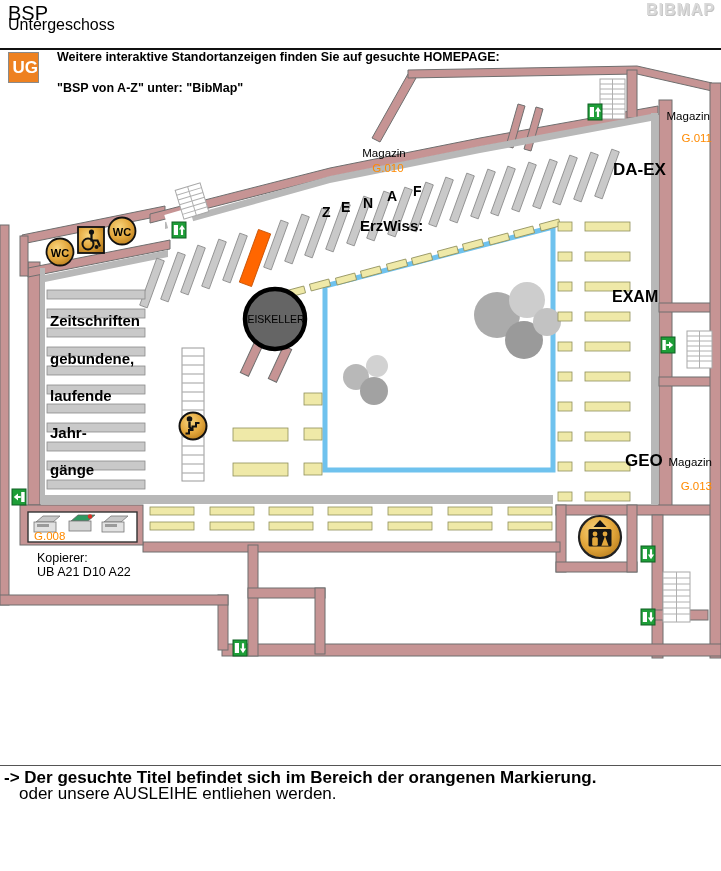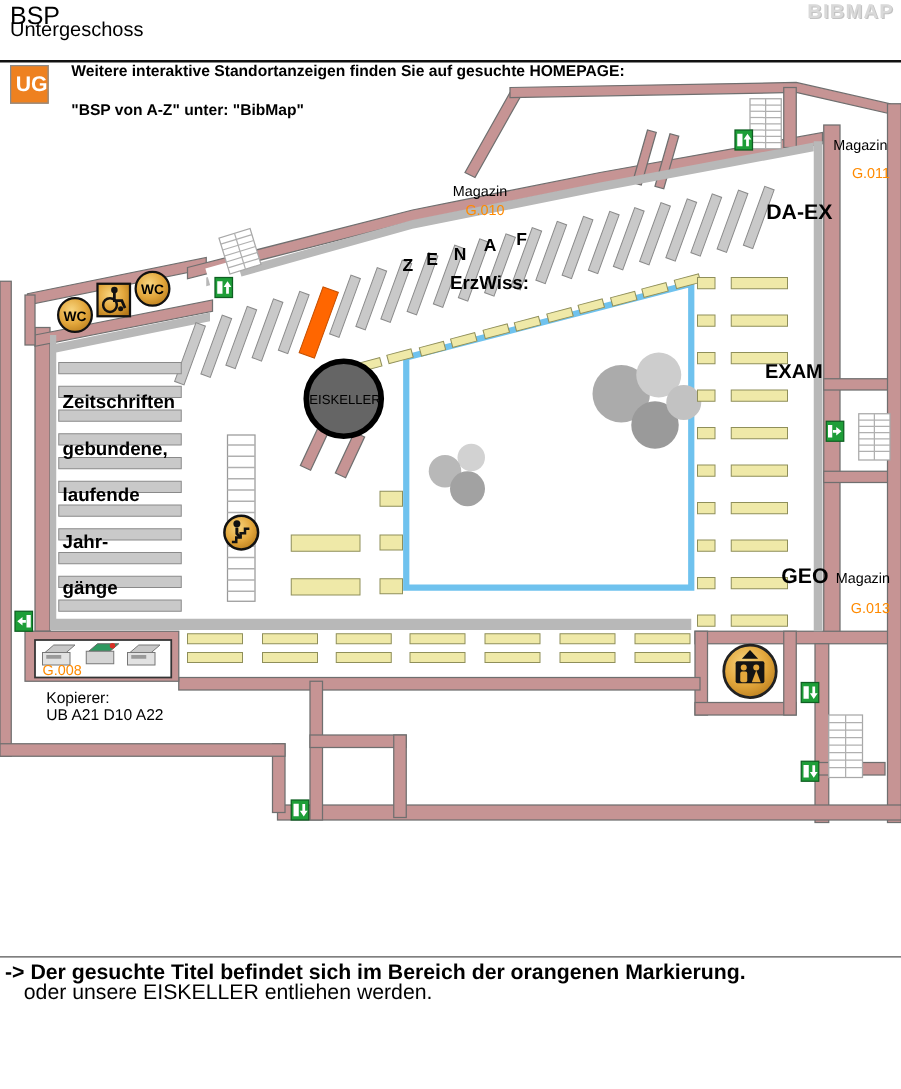--- a/index.html
+++ b/index.html
@@ -396,16 +396,16 @@
       <text x="50" y="438">Jahr-</text>
       <text x="50" y="475">gänge</text>
     </g>
     <text class="lbl-txt" x="37" y="562">Kopierer:</text>
     <text class="lbl-txt" x="37" y="576">UB A21 D10 A22</text>
   </svg>
 
   <div class="abs footer-rule"></div>
   <div class="abs footer">
     <div class="bold">-&gt; Der gesuchte Titel befindet sich im Bereich der orangenen Markierung.</div>
-    <div class="indent">oder unsere EISKELLER entliehen werden.</div>
+    <div class="indent">oder unsere AUSLEIHE entliehen werden.</div>
   </div>
 
 </div>
 
 </body></html>

